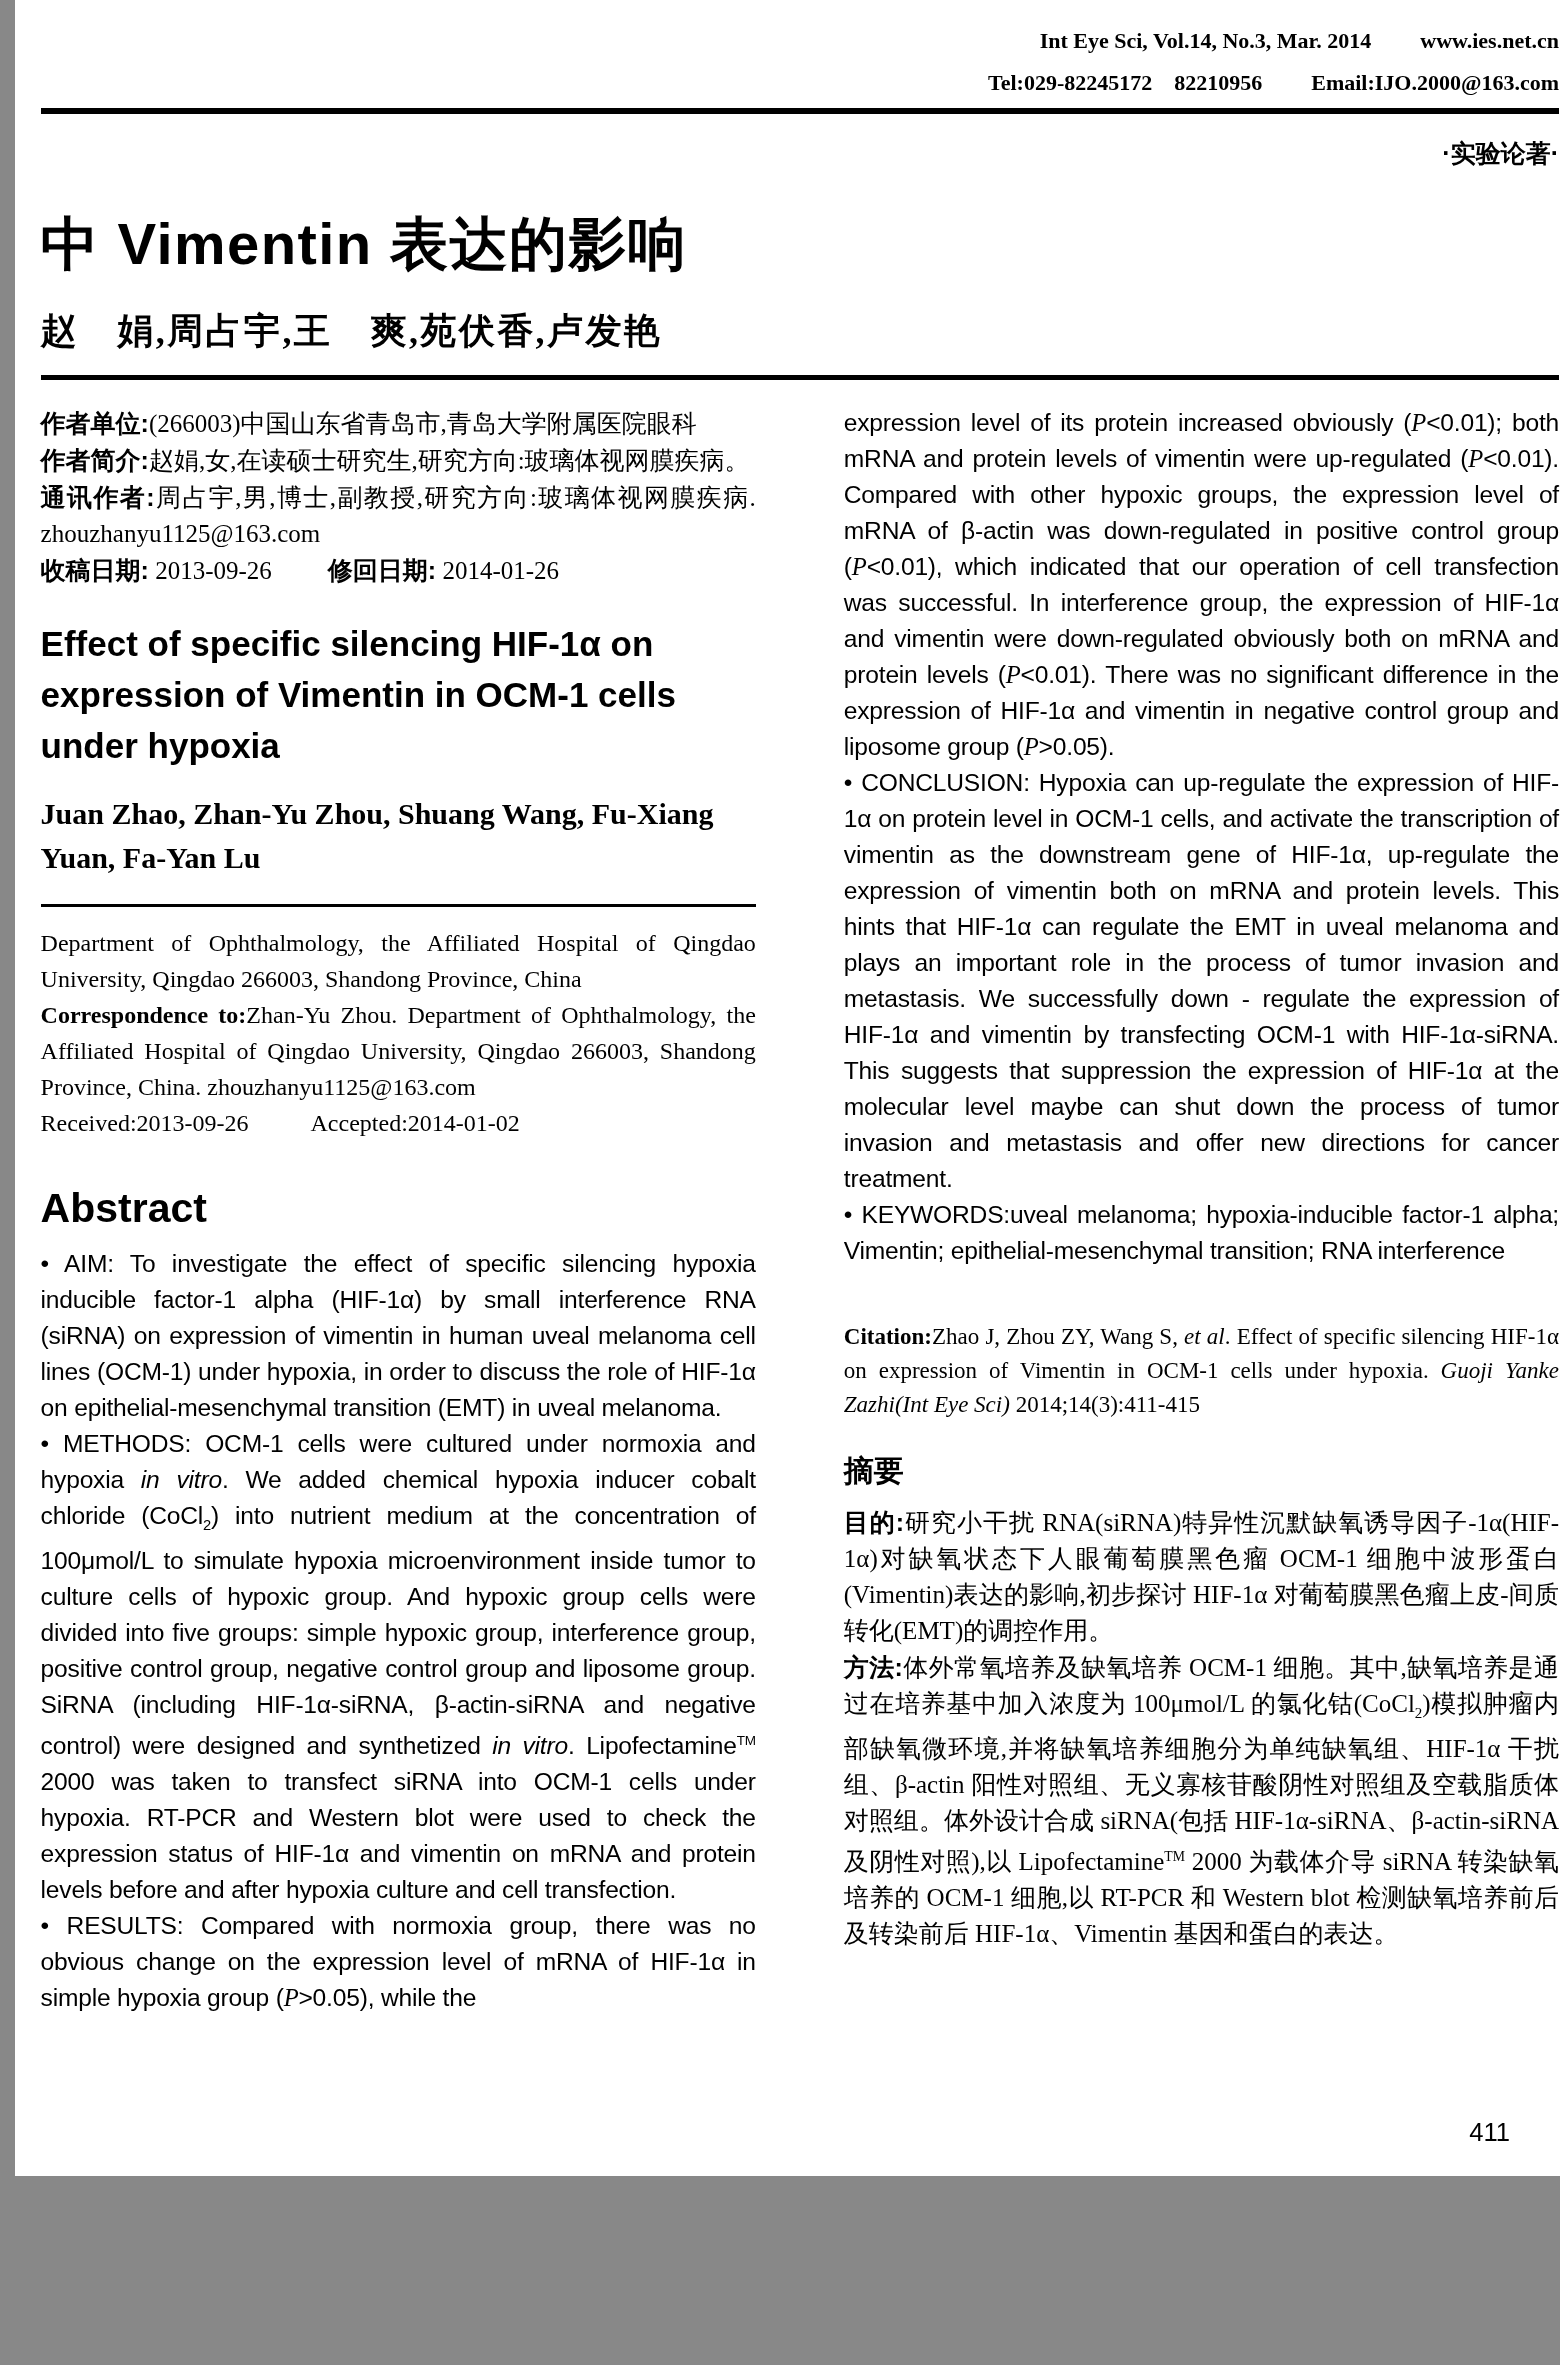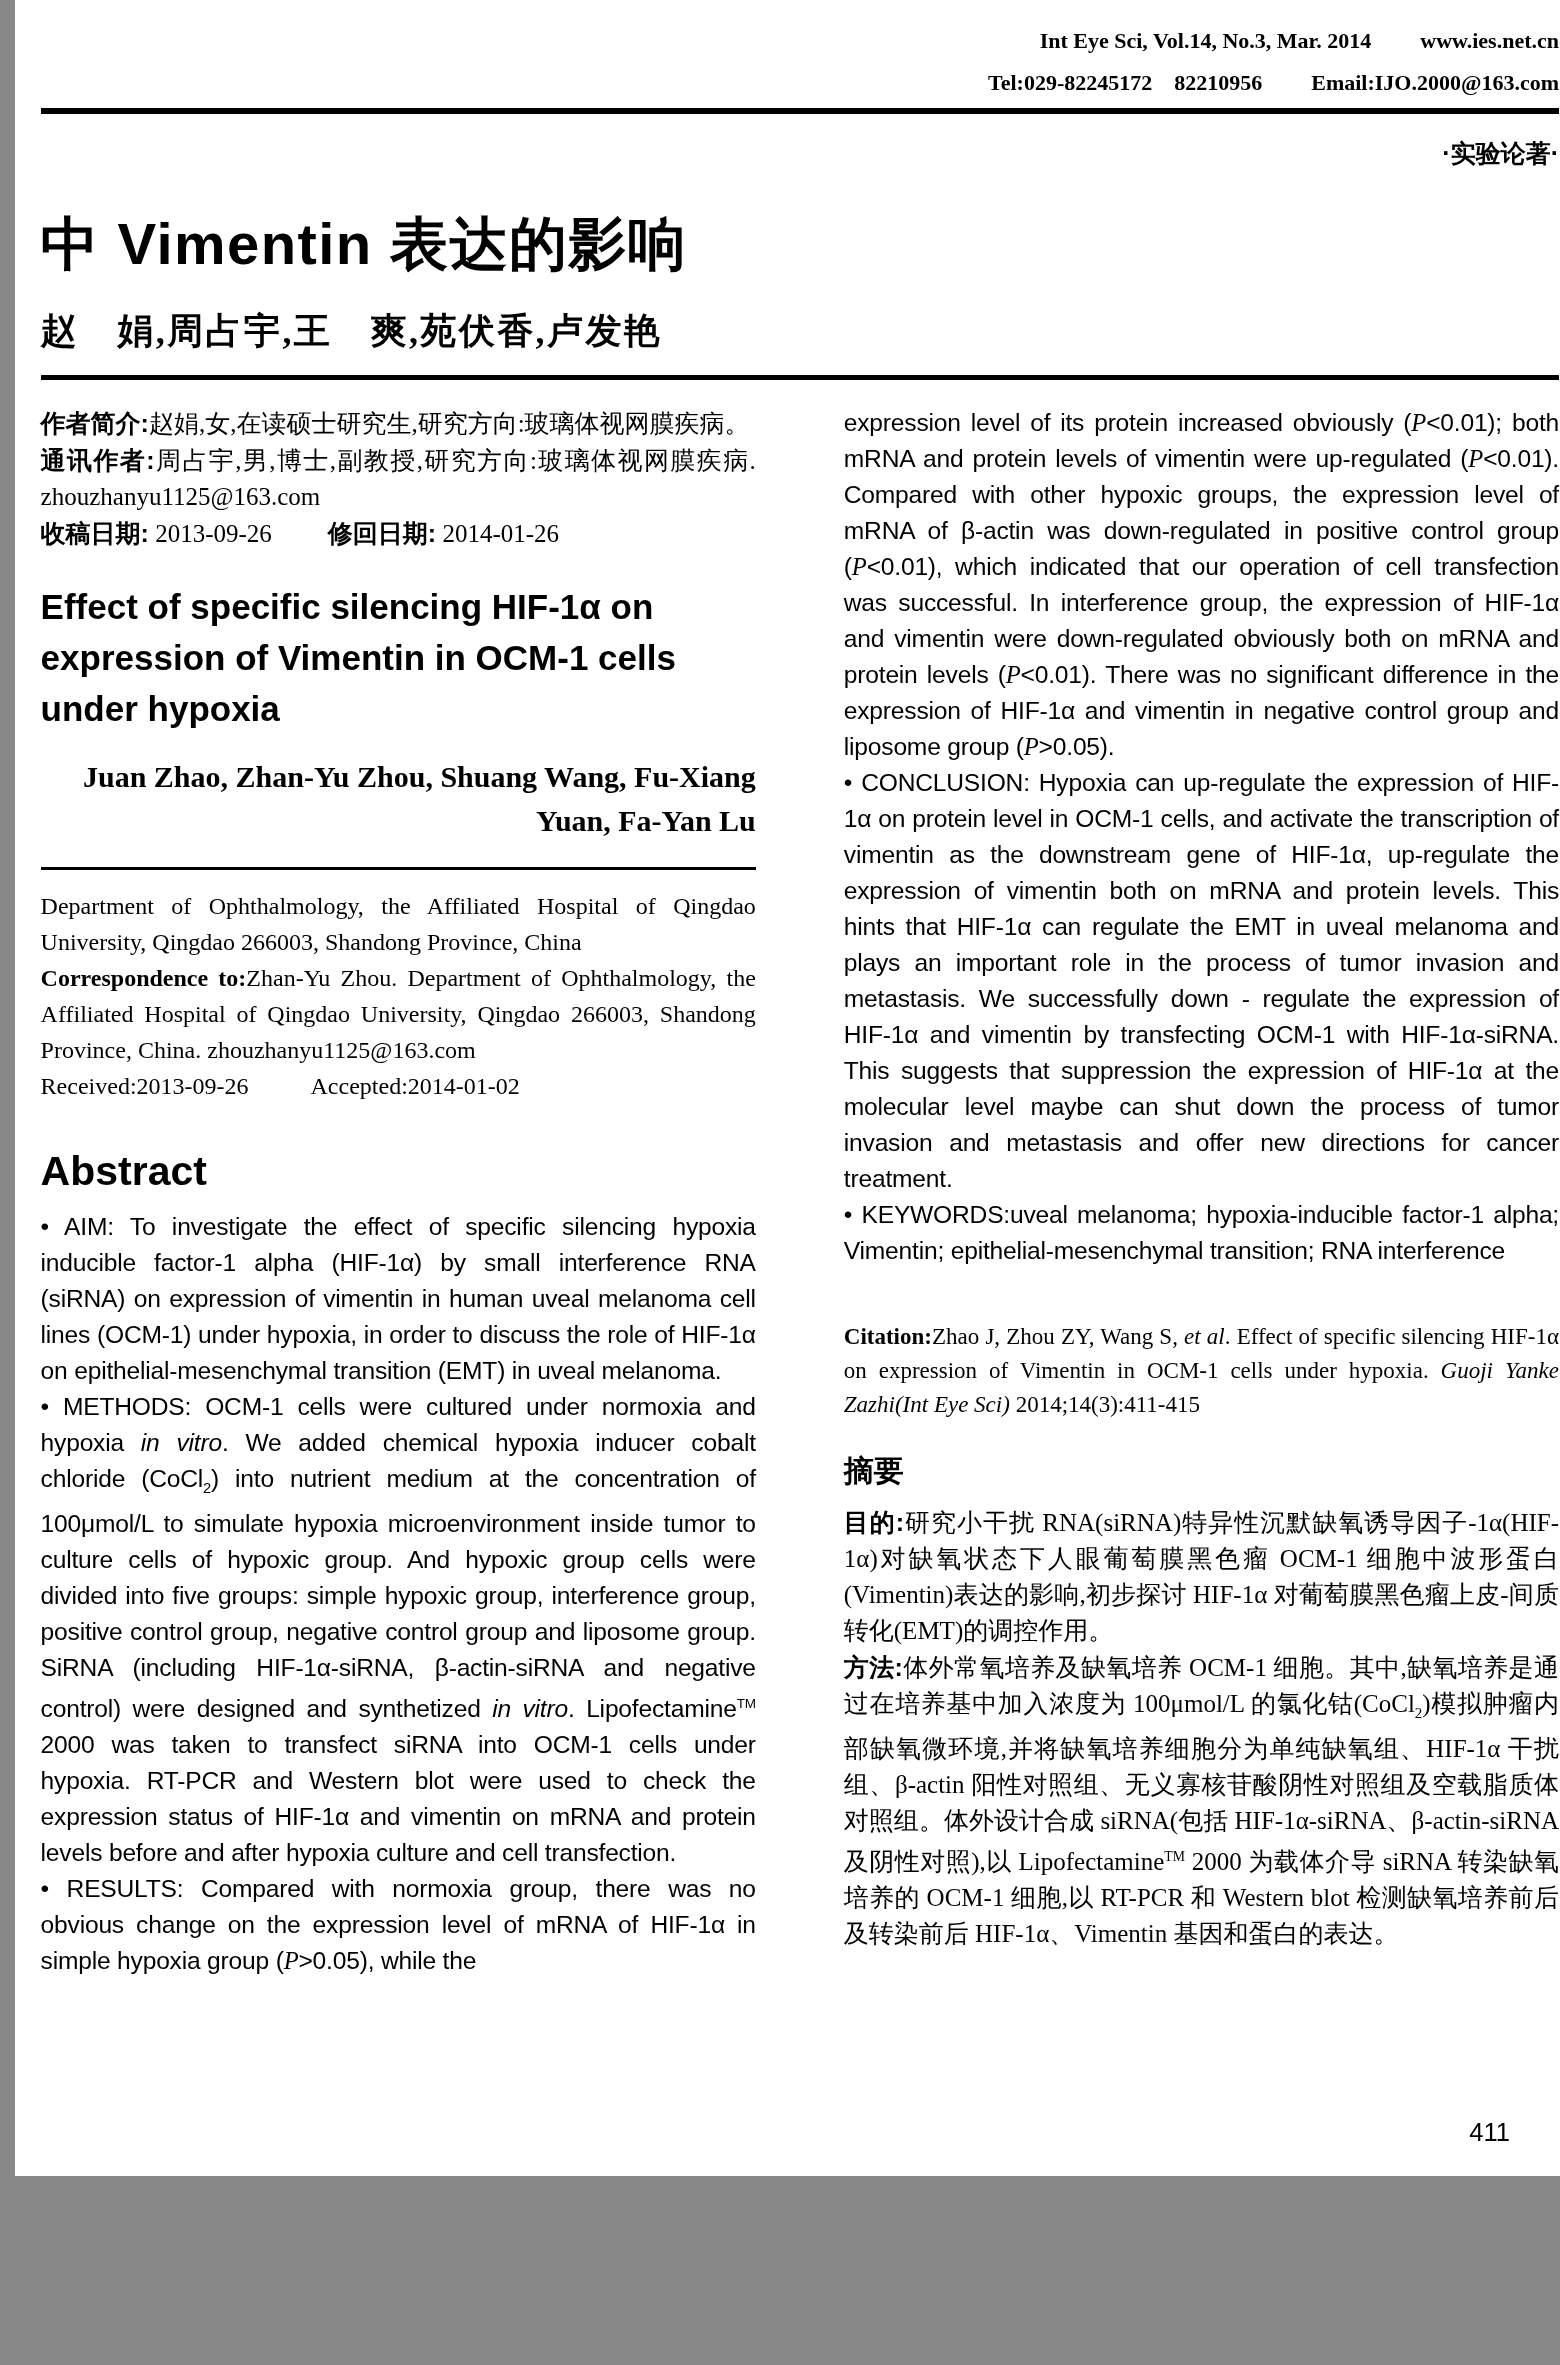--- a/index.html
+++ b/index.html
@@ -60,21 +60,21 @@
     font-family:"Liberation Sans",sans-serif;
     font-weight:bold;
     font-size:35px;line-height:51px;
     text-align:left;
     margin-top:29px;
   }
   .en-authors{
     font-family:"Liberation Serif",serif;
     font-weight:bold;
     font-size:30px;line-height:44px;
-    text-align:right;
+    text-align:left;
     margin-top:21px;
   }
   .rule-thin{height:3.8px;background:#000;margin-top:24px;margin-bottom:18px;}
   .abstract-heading{
     font-family:"Liberation Sans",sans-serif;
     font-weight:bold;font-size:41px;
     margin-top:44px;margin-bottom:14px;
     text-align:left;
   }
   .zhaiyao-heading{
@@ -117,20 +117,21 @@
     <div>中 Vimentin 表达的影响</div>
   </div>
 
   <div class="cn-authors">赵　娟,周占宇,王　爽,苑伏香,卢发艳</div>
 
   <div class="rule-mid"></div>
 
   <div class="columns">
 
     <div class="col">
+      <div class="cn-text"><span class="seg-bl">作者单位:</span><span>(266003)中国山东省青岛市,青岛大学附属医院眼科</span></div>
       <div class="cn-text"><span class="seg-bl">作者简介:</span><span>赵娟,女,在读硕士研究生,研究方向:玻璃体视网膜疾病。</span></div>
       <div class="cn-text"><span class="seg-bl">通讯作者:</span><span>周占宇,男,博士,副教授,研究方向:玻璃体视网膜疾病. zhouzhanyu1125@163.com</span></div>
       <div class="cn-text"><span class="seg-bl">收稿日期:</span><span> 2013-09-26</span><span class="seg-bl2">修回日期:</span><span> 2014-01-26</span></div>
 
       <div class="en-title">Effect of specific silencing HIF-1α on expression of Vimentin in OCM-1 cells under hypoxia</div>
       <div class="en-authors">Juan Zhao, Zhan-Yu Zhou, Shuang Wang, Fu-Xiang Yuan, Fa-Yan Lu</div>
 
       <div class="rule-thin"></div>
 
       <div class="serif-text">Department of Ophthalmology, the Affiliated Hospital of Qingdao University, Qingdao 266003, Shandong Province, China</div>

